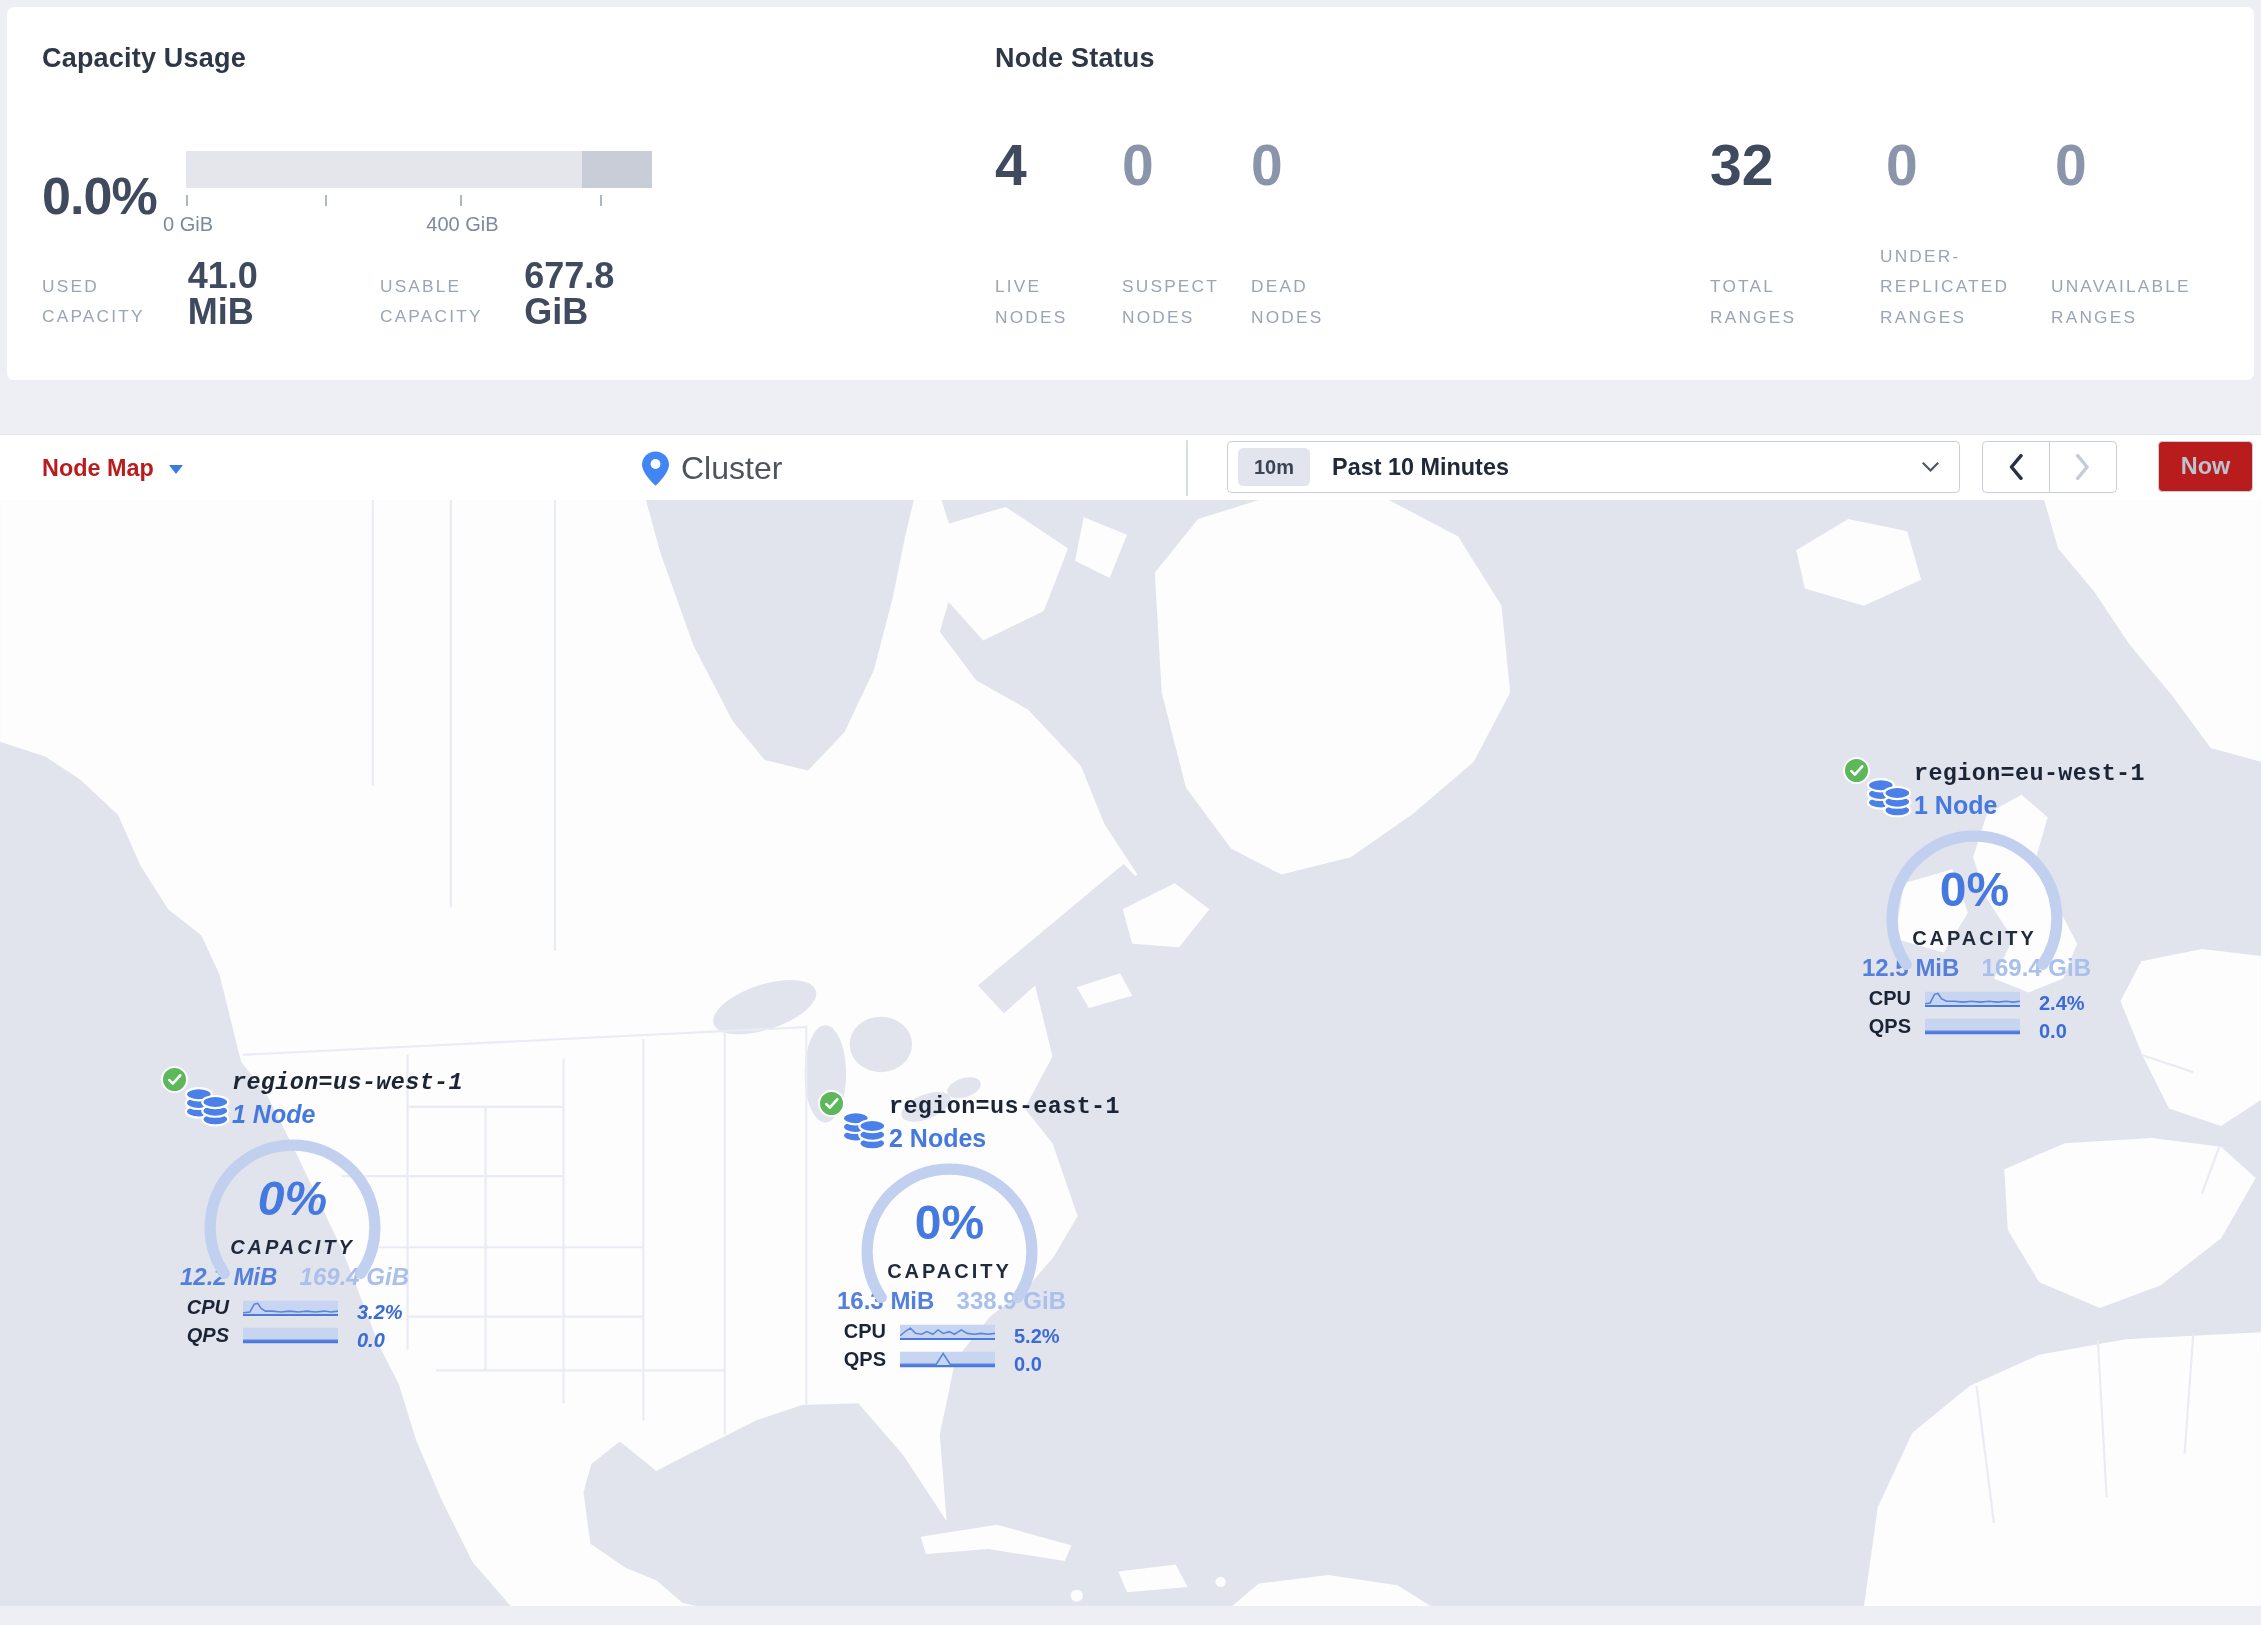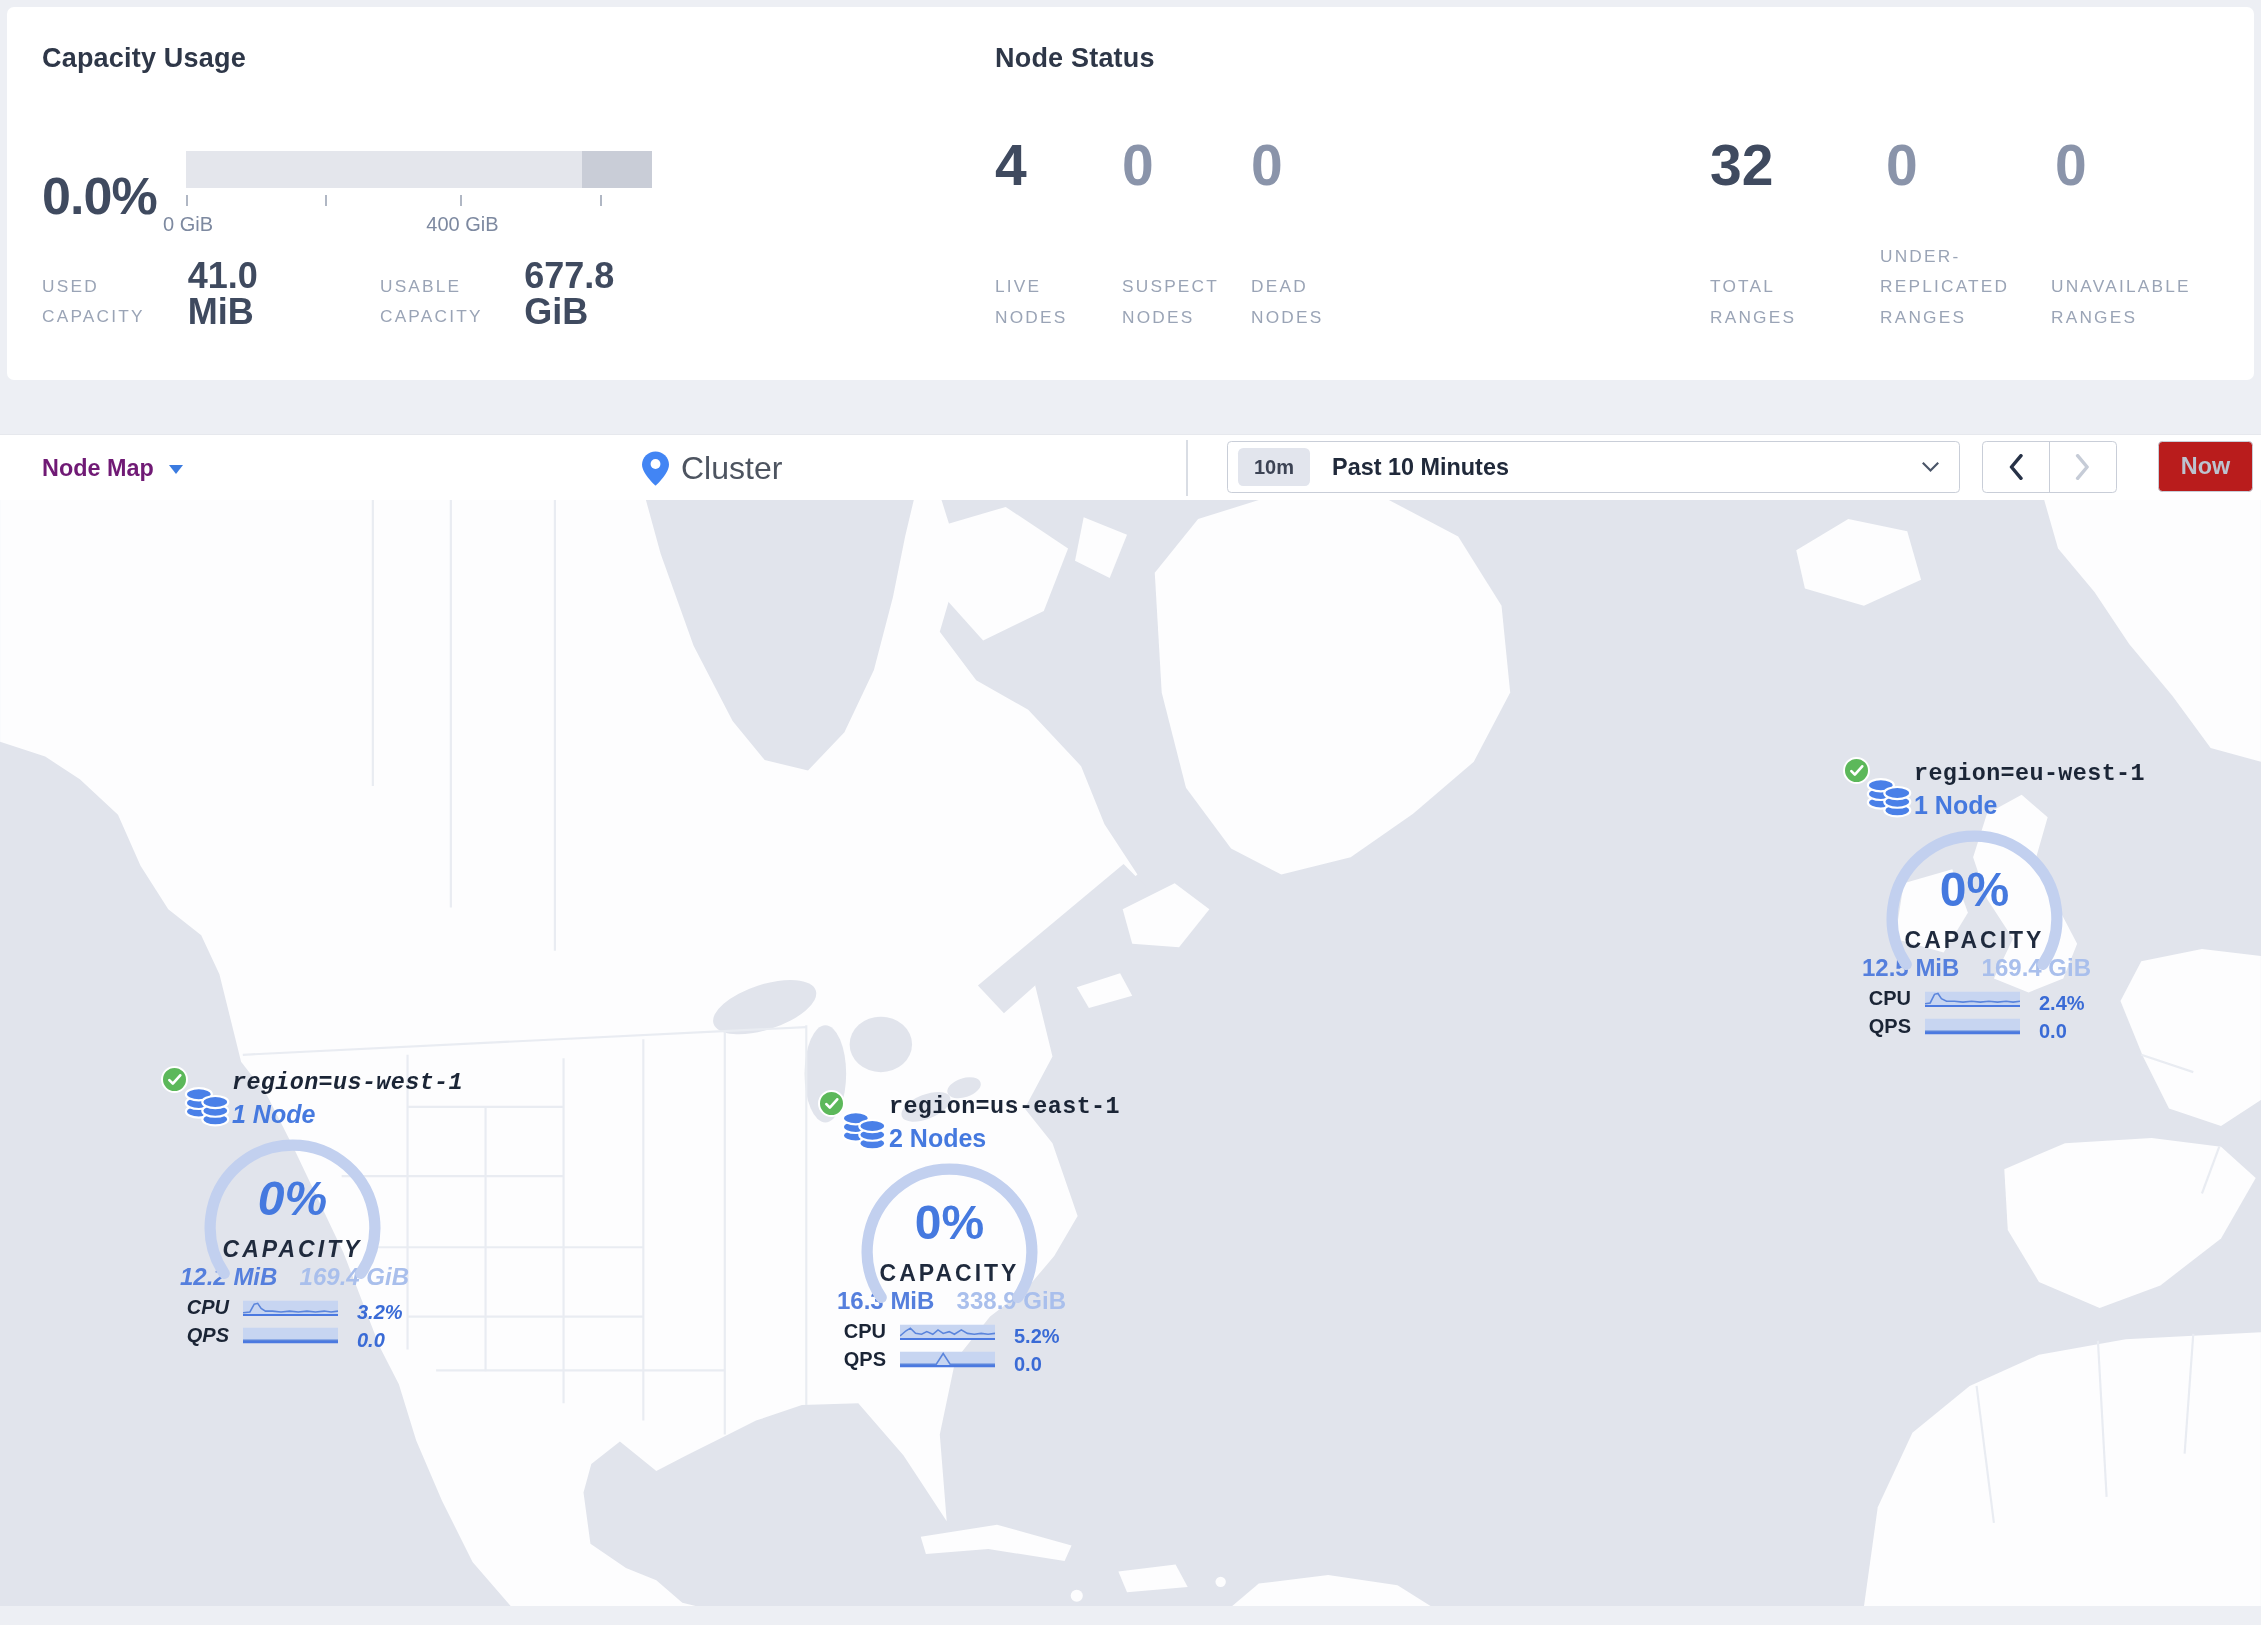--- a/index.html
+++ b/index.html
@@ -26,21 +26,21 @@
   .small-label{font-size:17.3px;letter-spacing:2.2px;color:#9aa4b6;line-height:1.75;font-weight:400;}
   .big-value{font-size:36px;font-weight:700;color:#3f4a5f;line-height:1;padding-bottom:1.7px;}
   .num-row{position:absolute;top:130px;left:0;}
   .num{position:absolute;top:0;font-size:57px;font-weight:600;line-height:57px;}
   .num-dark{color:#3f4a5f;}
   .num-muted{color:#8a94aa;}
   .lbl{position:absolute;bottom:48px;}
   
   .toolbar{position:absolute;top:434px;left:0;right:0;height:66px;background:#ffffff;border-top:0.9px solid #e6e8ed;border-bottom:0.9px solid #e2e5ea;}
   .view-select{position:absolute;left:42px;top:0;height:100%;display:flex;align-items:center;cursor:pointer;}
-  .view-select-label{font-size:23.4px;font-weight:600;color:#701a75;}
+  .view-select-label{font-size:23.4px;font-weight:600;color:#b91c1c;}
   .caret-down{width:0;height:0;border-left:7.8px solid transparent;border-right:7.8px solid transparent;border-top:9.5px solid #3b7be0;margin-left:15.6px;margin-top:3.5px;}
   .toolbar-divider{position:absolute;left:1186px;top:5.2px;bottom:5.2px;width:1.7px;background:#d9dde4;}
   .breadcrumb{position:absolute;left:642px;top:0;height:100%;display:flex;align-items:center;}
   .breadcrumb-label{font-size:32px;color:#4d5460;margin-left:12px;}
   .time-select{position:absolute;left:1227px;top:6px;width:733px;height:52px;border:1.7px solid #c9ced8;border-radius:4.3px;background:#fff;display:flex;align-items:center;box-sizing:border-box;}
   .time-chip{margin-left:10.4px;background:#e2e5ed;border-radius:5.2px;padding:7.8px 15.6px;font-size:20px;font-weight:700;color:#3c4354;}
   .time-label{margin-left:22.5px;font-size:23.4px;font-weight:600;color:#20293a;}
   .time-chevron{position:absolute;right:19px;top:19px;}
   .arrow-group{position:absolute;left:1982px;top:6px;width:135px;height:52px;border:1.7px solid #c9ced8;border-radius:4.3px;background:#fff;display:flex;box-sizing:border-box;}
   .arrow-cell{flex:1;display:flex;align-items:center;justify-content:center;cursor:pointer;}
@@ -52,21 +52,21 @@
   
   .marker{position:absolute;width:286px;z-index:5;}
   .m-head{position:relative;height:73px;}
   .check{position:absolute;left:12px;top:0;width:23.4px;height:23.4px;border-radius:50%;background:#5cb85a;border:2.6px solid #ffffff;display:flex;align-items:center;justify-content:center;box-sizing:content-box;}
   .dbicon{position:absolute;left:35px;top:17.3px;}
   .m-labels{position:absolute;left:83px;top:3.5px;white-space:nowrap;}
   .m-region{font-family:"Liberation Mono","DejaVu Sans Mono",monospace;font-size:23.4px;font-weight:700;color:#1b2536;letter-spacing:0.4px;}
   .m-nodes{margin-top:4.3px;font-size:25px;font-weight:700;color:#4579df;}
   .gauge{position:relative;width:191px;height:143px;margin-left:48px;}
   .gauge .pct{position:absolute;top:36px;left:0;width:100%;text-align:center;font-size:48px;font-weight:700;color:#4579df;line-height:1;}
-  .gauge .caplbl{position:absolute;top:97px;left:0;width:100%;text-align:center;font-size:23px;font-weight:700;color:#1f2a3d;letter-spacing:3px;}
+  .gauge .caplbl{position:absolute;top:97px;left:0;width:100%;text-align:center;font-size:20px;font-weight:700;color:#1f2a3d;letter-spacing:3px;}
   .vals{display:flex;justify-content:space-between;width:229px;margin:-19px 0 0 31px;font-size:24px;font-weight:600;white-space:nowrap;}
   .val-used{color:#557fdd;}
   .val-total{color:#a9bfec;}
   .metric{display:flex;align-items:center;margin-top:5.2px;height:22.5px;}
   .mlabel{width:80px;text-align:right;font-size:20px;font-weight:700;color:#1a2435;}
   .spark{margin-left:14px;width:95px;height:17.3px;}
   .mval{margin-left:19px;font-size:20px;font-weight:700;color:#3a6bd6;margin-top:11px;}
 </style>
 </head>
 <body>

